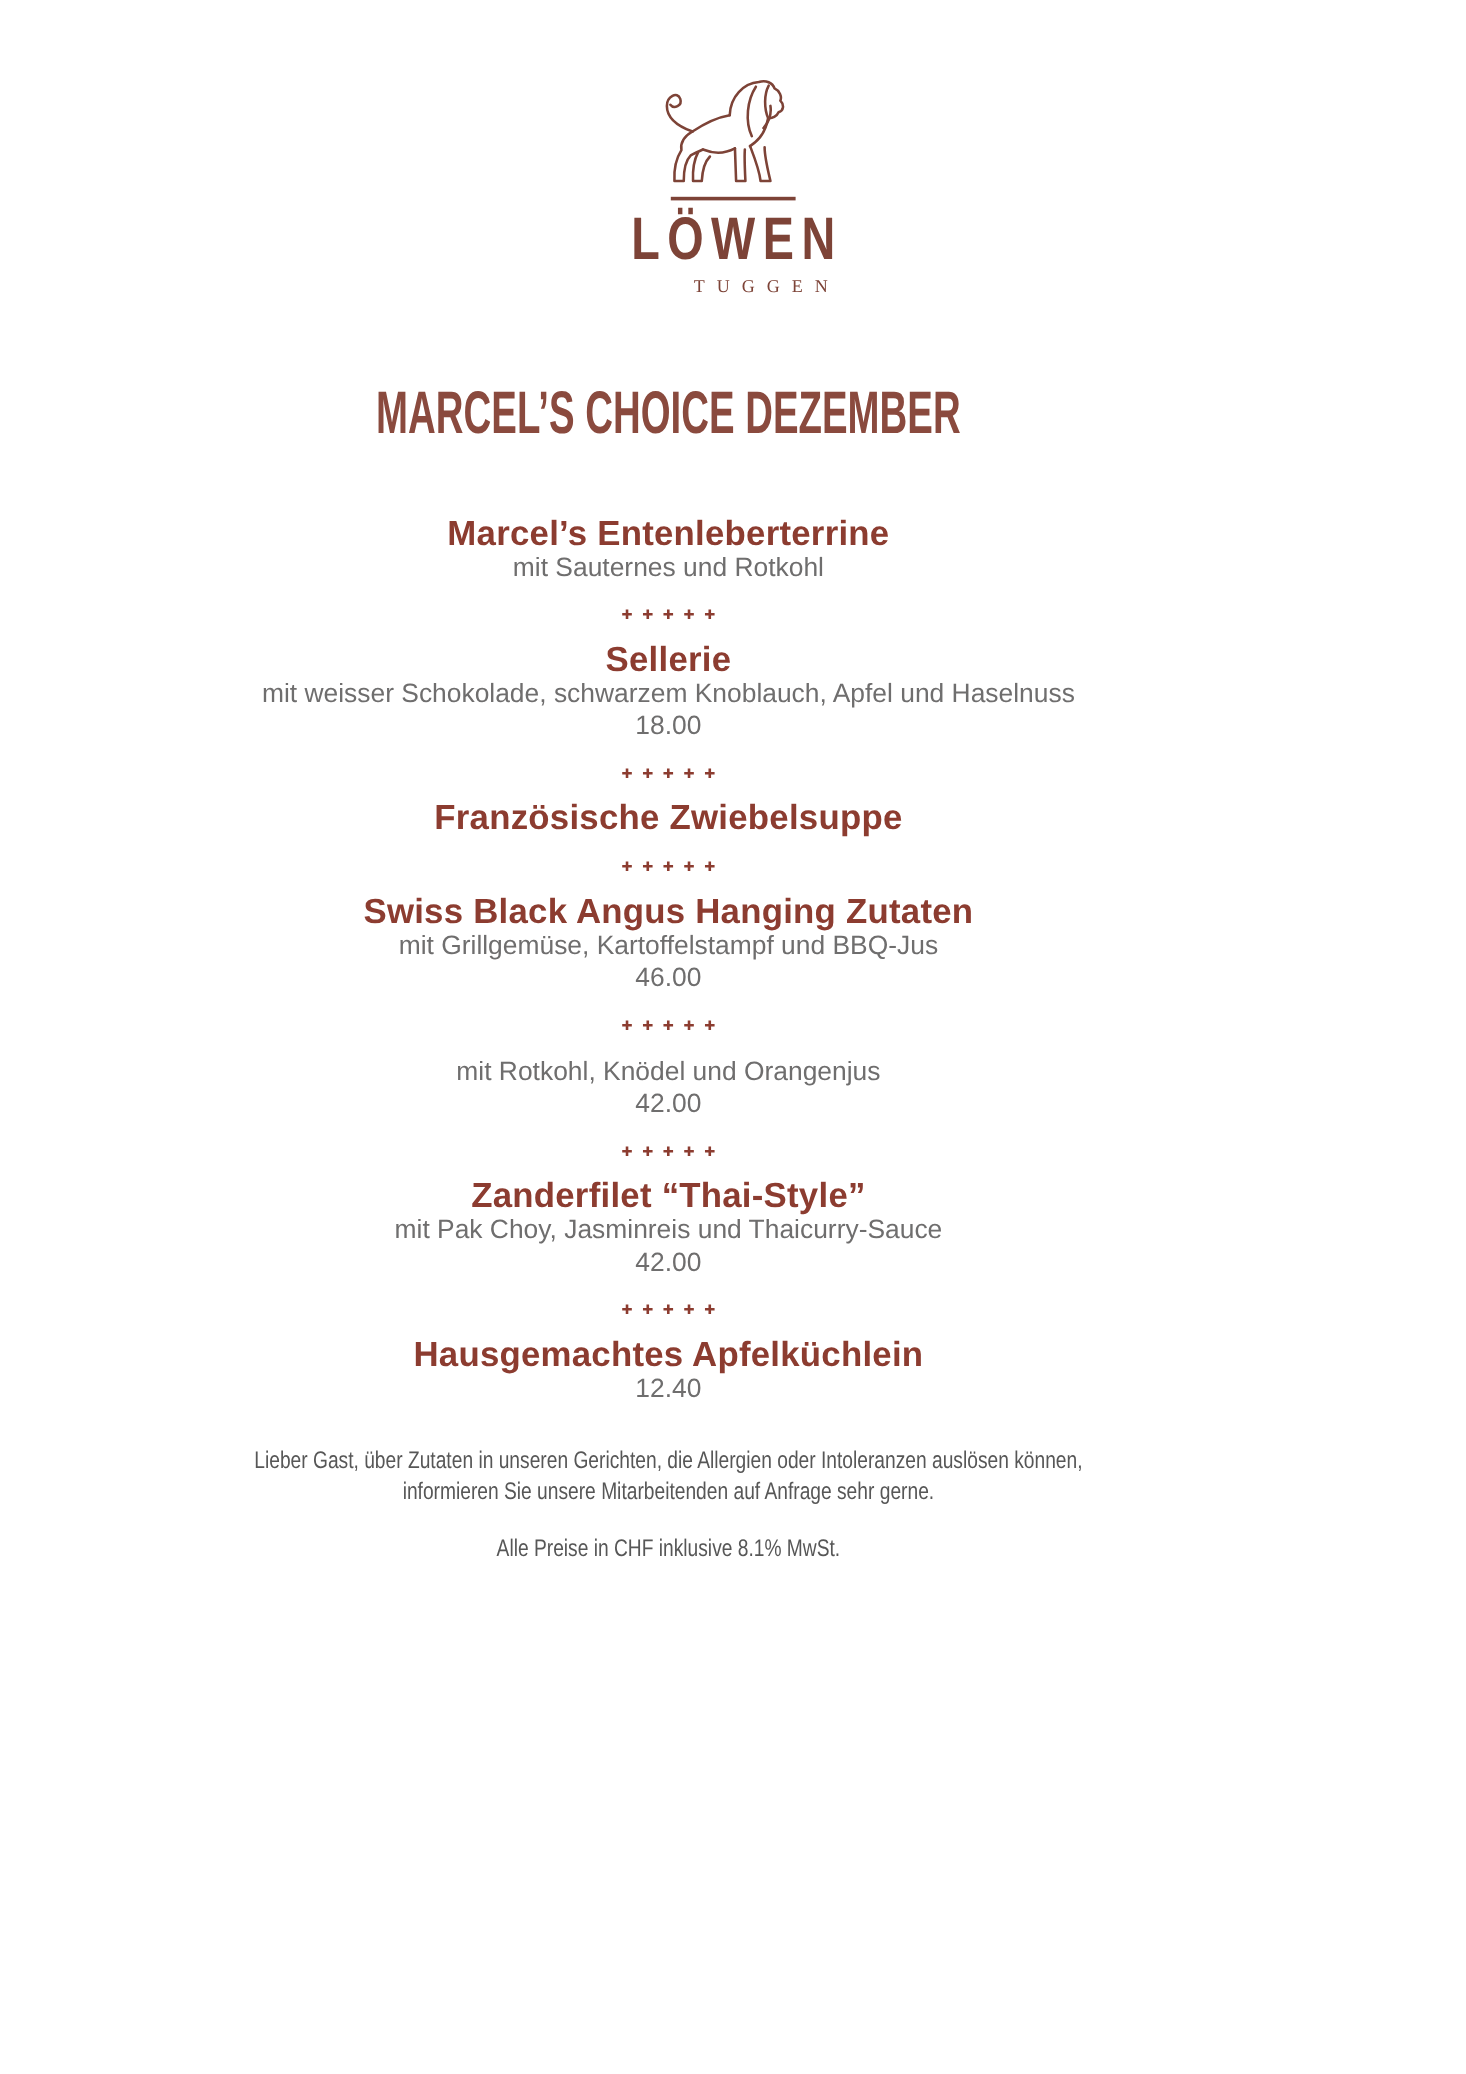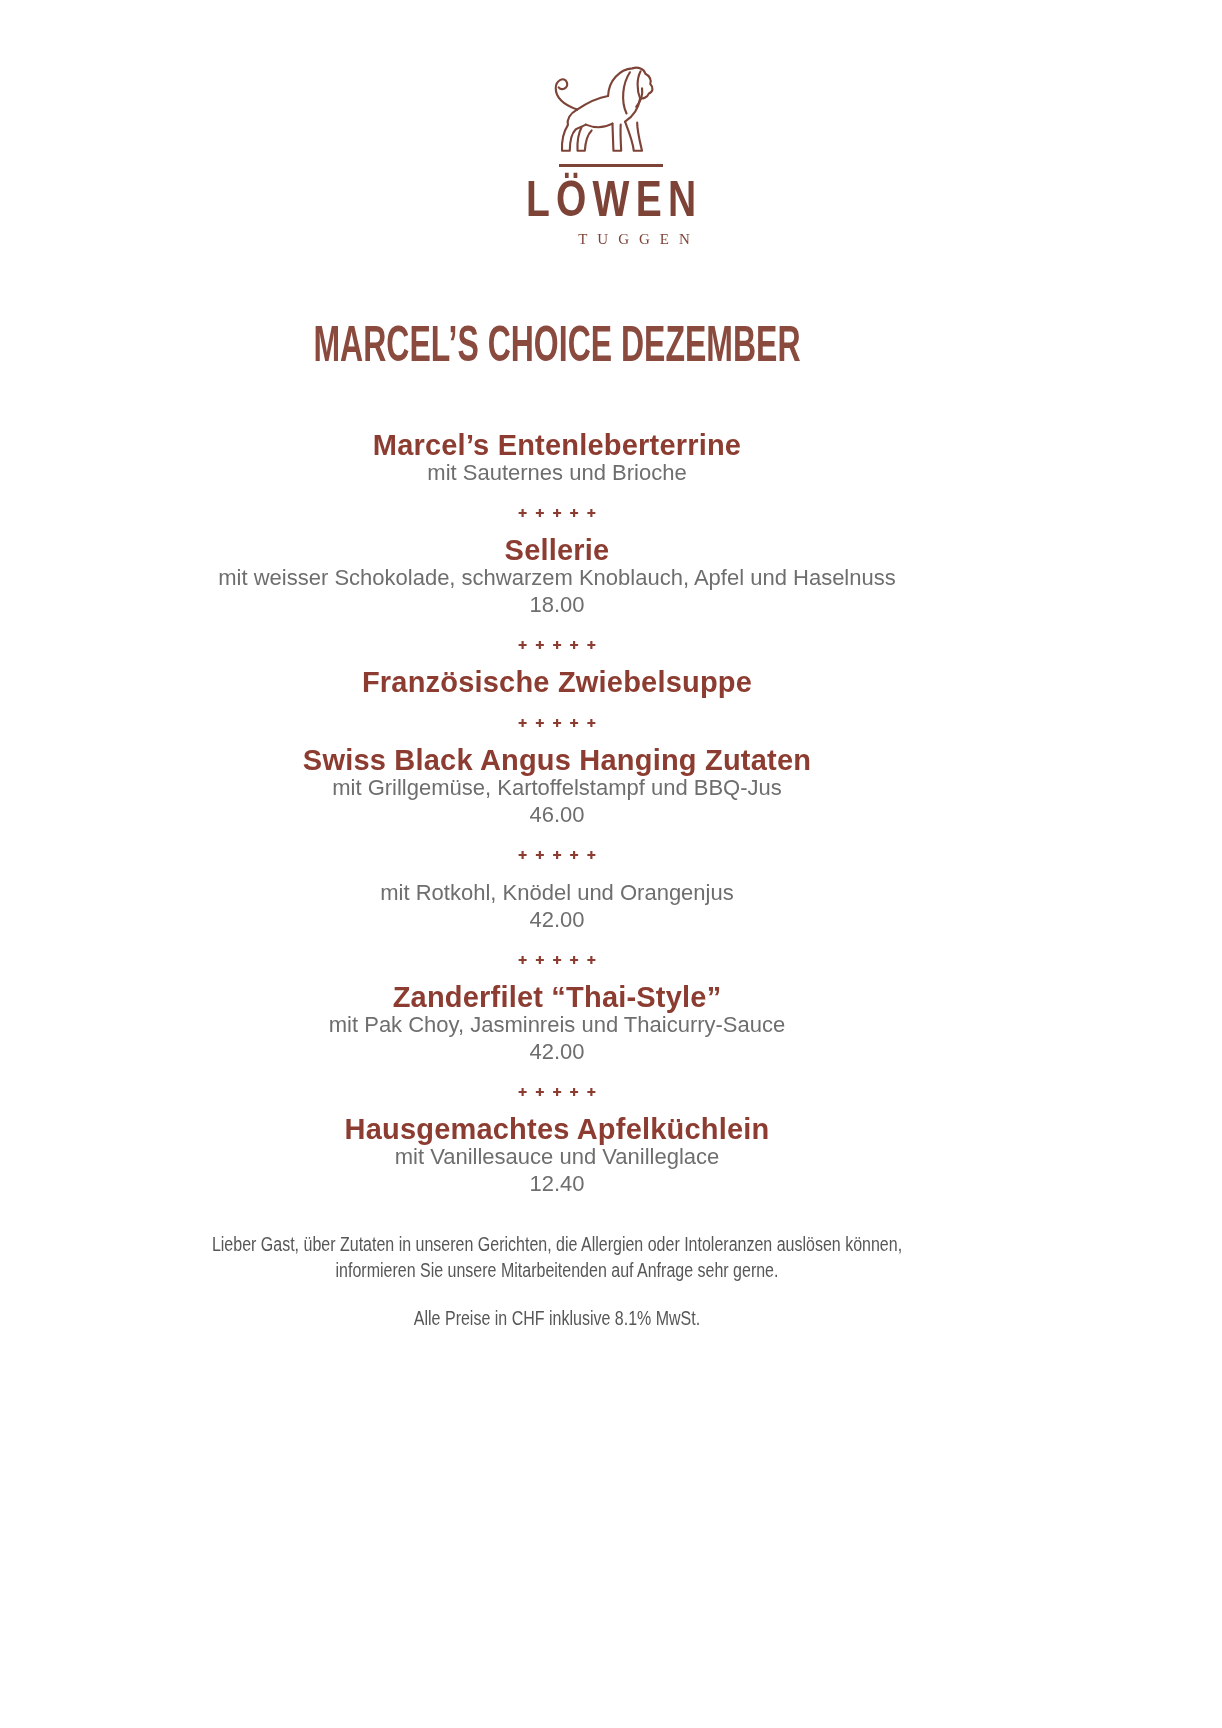--- a/index.html
+++ b/index.html
@@ -116,21 +116,21 @@
     <div class="brand-sub">TUGGEN</div>
   </header>
 
   <div class="content">
     <h1 class="menu-title">MARCEL’S CHOICE DEZEMBER</h1>
 
     <main class="menu">
 
       <section class="menu-item">
         <div class="item-name">Marcel’s Entenleberterrine</div>
-        <div class="item-desc">mit Sauternes und Brioche</div>
+        <div class="item-desc">mit Sauternes und Rotkohl</div>
       </section>
 
       <div class="dots">✚✚✚✚✚</div>
 
       <section class="menu-item">
         <div class="item-name">Sellerie</div>
         <div class="item-desc">mit weisser Schokolade, schwarzem Knoblauch, Apfel und Haselnuss</div>
         <div class="item-price">18.00</div>
       </section>
 
@@ -160,21 +160,20 @@
       <section class="menu-item">
         <div class="item-name">Zanderfilet “Thai-Style”</div>
         <div class="item-desc">mit Pak Choy, Jasminreis und Thaicurry-Sauce</div>
         <div class="item-price">42.00</div>
       </section>
 
       <div class="dots">✚✚✚✚✚</div>
 
       <section class="menu-item">
         <div class="item-name">Hausgemachtes Apfelküchlein</div>
-        <div class="item-desc">mit Vanillesauce und Vanilleglace</div>
         <div class="item-price">12.40</div>
       </section>
 
     </main>
 
     <footer class="page-footer">
       <div class="footer-line">Lieber Gast, über Zutaten in unseren Gerichten, die Allergien oder Intoleranzen auslösen können,</div>
       <div class="footer-line">informieren Sie unsere Mitarbeitenden auf Anfrage sehr gerne.</div>
       <div class="footer-line vat-note">Alle Preise in CHF inklusive 8.1% MwSt.</div>
     </footer>

